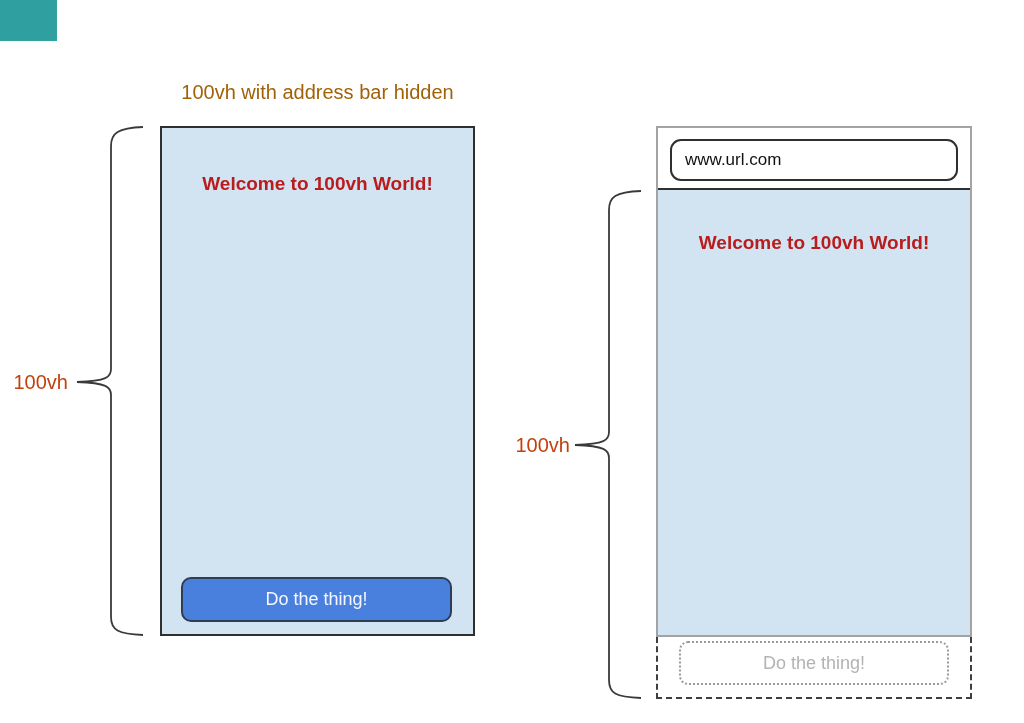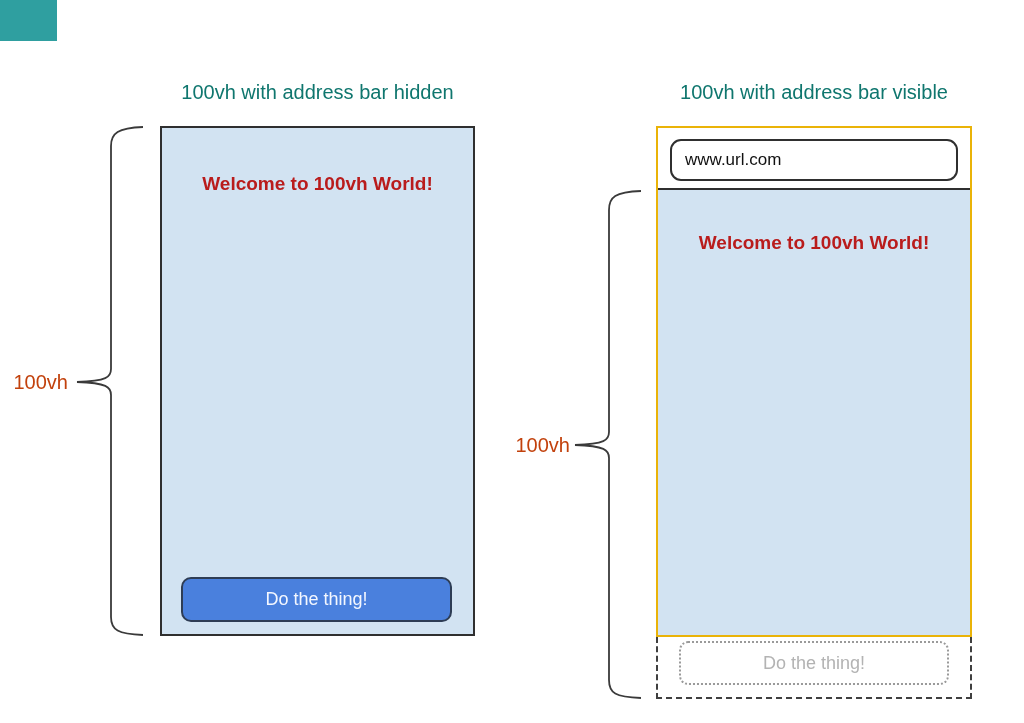--- a/index.html
+++ b/index.html
@@ -2,21 +2,21 @@
 <html><head>
 <meta charset="utf-8">
 <style>
   html,body{margin:0;padding:0;background:#fff;}
   .canvas{
     position:relative;width:1024px;height:723px;background:#ffffff;overflow:hidden;
     font-family:"Liberation Sans", sans-serif;color:#1c1c1c;
   }
   .teal-overlay{position:absolute;left:0;top:0;width:57px;height:41px;background:#2f9fa0;}
   .diagram-title{
-    position:absolute;top:81px;font-size:20px;line-height:22px;text-align:center;color:#0f766e;
+    position:absolute;top:81px;font-size:20px;line-height:22px;text-align:center;color:#a16207;
   }
   .title-left{left:160px;width:315px;}
   .title-right{left:656px;width:316px;}
 
   
   .phone-left{
     position:absolute;left:160px;top:126px;width:315px;height:510px;
     box-sizing:border-box;border:2px solid #2f2f2f;background:#d2e3f2;
   }
   .welcome{
@@ -24,21 +24,21 @@
   }
   .blue-button{
     position:absolute;left:19px;bottom:12px;width:271px;height:45px;
     box-sizing:border-box;background:#4a80dd;border:2px solid #2e3d55;border-radius:10px;
     color:#f4f7ff;font-size:18px;text-align:center;line-height:41px;cursor:pointer;
   }
 
   
   .phone-right{
     position:absolute;left:656px;top:126px;width:316px;height:511px;
-    box-sizing:border-box;border:2px solid #eab308;background:#ffffff;
+    box-sizing:border-box;border:2px solid #a3a3a3;background:#ffffff;
     display:flex;flex-direction:column;
   }
   .browser-header{height:60px;position:relative;background:#ffffff;}
   .address-bar{
     position:absolute;left:12px;top:11px;width:288px;height:42px;
     box-sizing:border-box;border:2px solid #2f2f2f;border-radius:11px;background:#fff;
     font-size:17px;color:#111;line-height:38px;padding-left:13px;
   }
   .screen-right{
     flex:1;background:#d2e3f2;border-top:2px solid #2f2f2f;
@@ -65,21 +65,20 @@
   .label-right{left:512px;top:434px;}
 </style>
 </head>
 <body>
 
 <div class="canvas">
 
   <div class="teal-overlay"></div>
 
   <div class="diagram-title title-left">100vh with address bar hidden</div>
-  <div class="diagram-title title-right">100vh with address bar visible</div>
 
   <div class="phone-left">
     <div class="welcome">Welcome to 100vh World!</div>
     <div class="blue-button">Do the thing!</div>
   </div>
 
   <div class="phone-right">
     <div class="browser-header">
       <div class="address-bar">www.url.com</div>
     </div>

